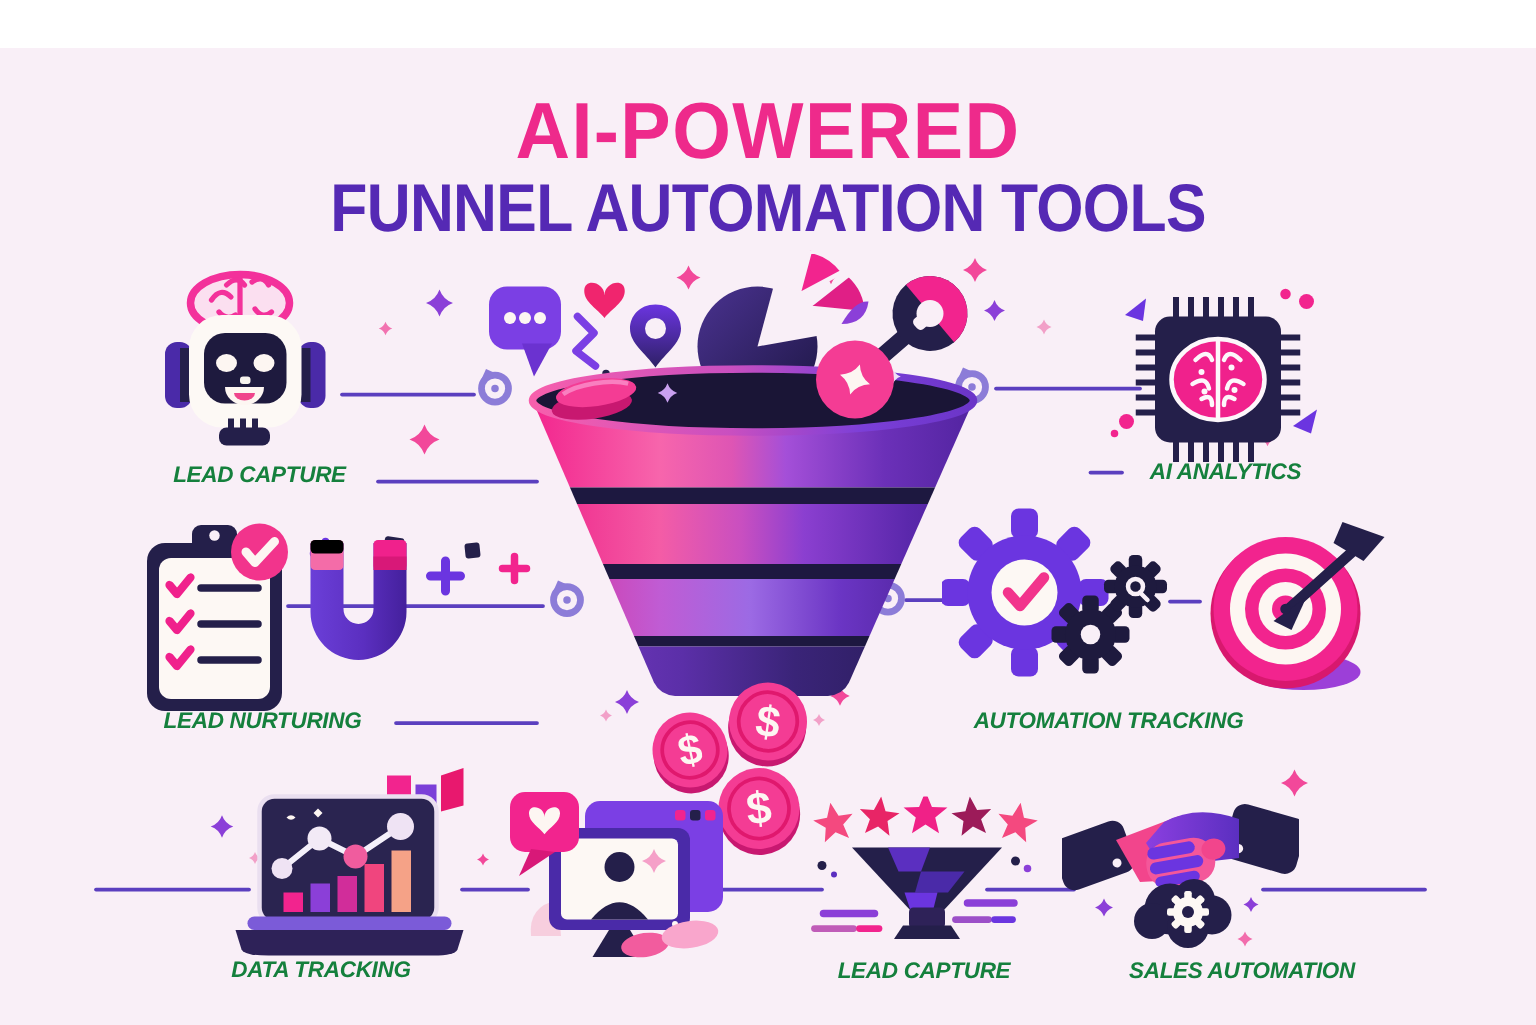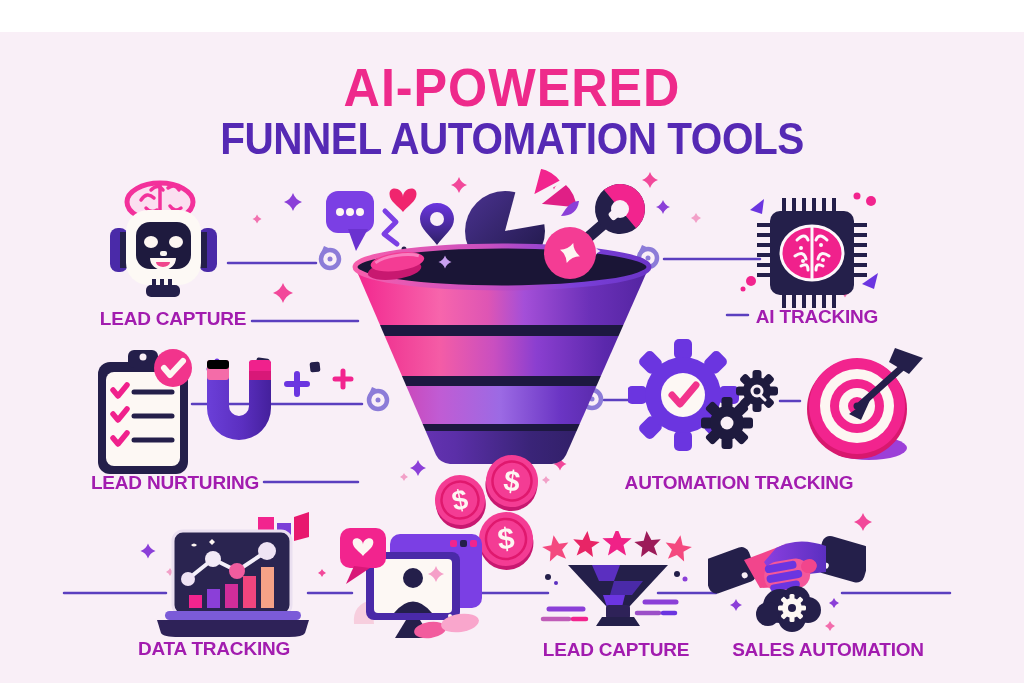--- a/index.html
+++ b/index.html
@@ -2,22 +2,22 @@
 <html><head>
 <meta charset="utf-8">
 <style>
   html,body{margin:0;padding:0;}
   #canvas{position:relative;width:1024px;height:683px;background:#F9EFF7;overflow:hidden;
           font-family:"Liberation Sans",sans-serif;margin-top:32px;}
   .abs{position:absolute;}
   #title{left:0;right:0;top:28px;text-align:center;line-height:1.04;}
   .t1{font-size:53px;font-weight:800;color:#EE2A8B;letter-spacing:1px;transform:scaleX(.95);transform-origin:center;}
   .t2{font-size:45px;font-weight:800;color:#5529B4;letter-spacing:-.5px;transform:scaleX(.90);transform-origin:center;margin-top:1px;}
-  .label{position:absolute;transform:translateX(-50%);font-size:19px;font-weight:800;
-         color:#a21caf;letter-spacing:-.2px;white-space:nowrap;}
+  .label{position:absolute;transform:translateX(-50%);font-size:15px;font-weight:800;
+         color:#15803d;letter-spacing:-.2px;white-space:nowrap;font-style:italic;}
   svg{display:block;}
 </style>
 </head>
 <body>
 
 <div id="canvas">
 
   <div id="title" class="abs">
     <div class="t1">AI-POWERED</div>
     <div class="t2">FUNNEL AUTOMATION TOOLS</div>
@@ -524,20 +524,20 @@
         <rect x="-2.5" y="-14" width="5" height="6" rx="1.5" transform="rotate(225)"></rect>
         <rect x="-2.5" y="-14" width="5" height="6" rx="1.5" transform="rotate(270)"></rect>
         <rect x="-2.5" y="-14" width="5" height="6" rx="1.5" transform="rotate(315)"></rect>
         <circle r="10"></circle>
         <circle r="4" fill="#241F4A"></circle>
       </g>
     </g>
   </svg>
 
   <div class="label" style="left:173px;top:276px">LEAD CAPTURE</div>
-  <div class="label" style="left:817px;top:274px">AI TRACKING</div>
+  <div class="label" style="left:817px;top:274px">AI ANALYTICS</div>
   <div class="label" style="left:175px;top:440px">LEAD NURTURING</div>
   <div class="label" style="left:739px;top:440px">AUTOMATION TRACKING</div>
   <div class="label" style="left:214px;top:606px">DATA TRACKING</div>
   <div class="label" style="left:616px;top:607px">LEAD CAPTURE</div>
   <div class="label" style="left:828px;top:607px">SALES AUTOMATION</div>
 
 </div>
 
 </body></html>

